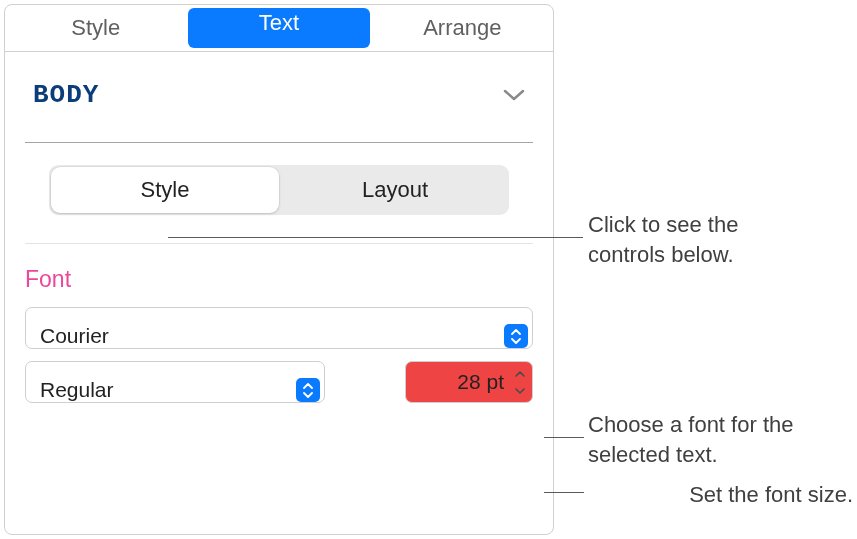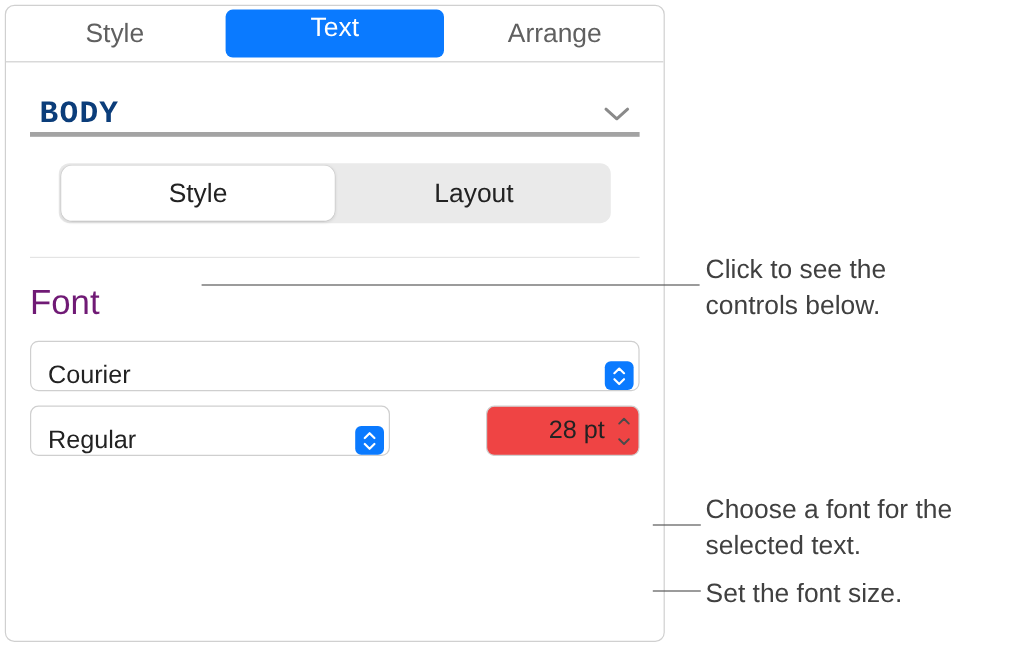--- a/index.html
+++ b/index.html
@@ -48,21 +48,22 @@
       padding: 2px 0;
       font-weight: 500;
       text-align: center;
     }
     .panel-body {
       padding: 0 20px 20px;
     }
     .paragraph-style-row {
       margin-top: 28px;
       margin-bottom: 22px;
-      border-bottom: 4px solid #a3a3a3;
+      border-bottom: 1px solid #a3a3a3;
+      padding-bottom: 32px;
     }
     .paragraph-style {
       display: flex;
       align-items: center;
       justify-content: space-between;
       padding: 0 8px;
       cursor: pointer;
     }
     .paragraph-style-label {
       font-family: "Courier New", Courier, monospace;
@@ -103,22 +104,22 @@
       box-shadow: 0 1px 3px rgba(0,0,0,0.15), 0 0 0 0.5px rgba(0,0,0,0.08);
       margin: 2px;
       line-height: 46px;
     }
     .divider {
       height: 1px;
       background: #e4e4e4;
       margin: 28px 0 22px;
     }
     .section-label {
-      font-size: 29px;
-      color: #701a75;
+      font-size: 23px;
+      color: #ec4899;
       margin-bottom: 14px;
     }
     .popup-row {
       display: flex;
       gap: 14px;
       margin-bottom: 12px;
     }
     .popup {
       display: flex;
       align-items: flex-end;
@@ -274,15 +275,15 @@
   </div>
 
   <div class="annotations">
     <div class="callout-line" style="left:-390px; top:237px; width:415px;"></div>
     <div class="callout" style="left:30px; top:210px; width:230px;">Click to see the controls below.</div>
 
     <div class="callout-line" style="left:-14px; top:437px; width:40px;"></div>
     <div class="callout" style="left:30px; top:410px; width:270px;">Choose a font for the selected text.</div>
 
     <div class="callout-line" style="left:-14px; top:492px; width:40px;"></div>
-    <div class="callout" style="left:30px; top:480px; width:250px;">Set the font size.</div>
+    <div class="callout" style="left:45px; top:480px; width:250px;text-align:right;">Set the font size.</div>
   </div>
 </div>
 
 </body></html>

